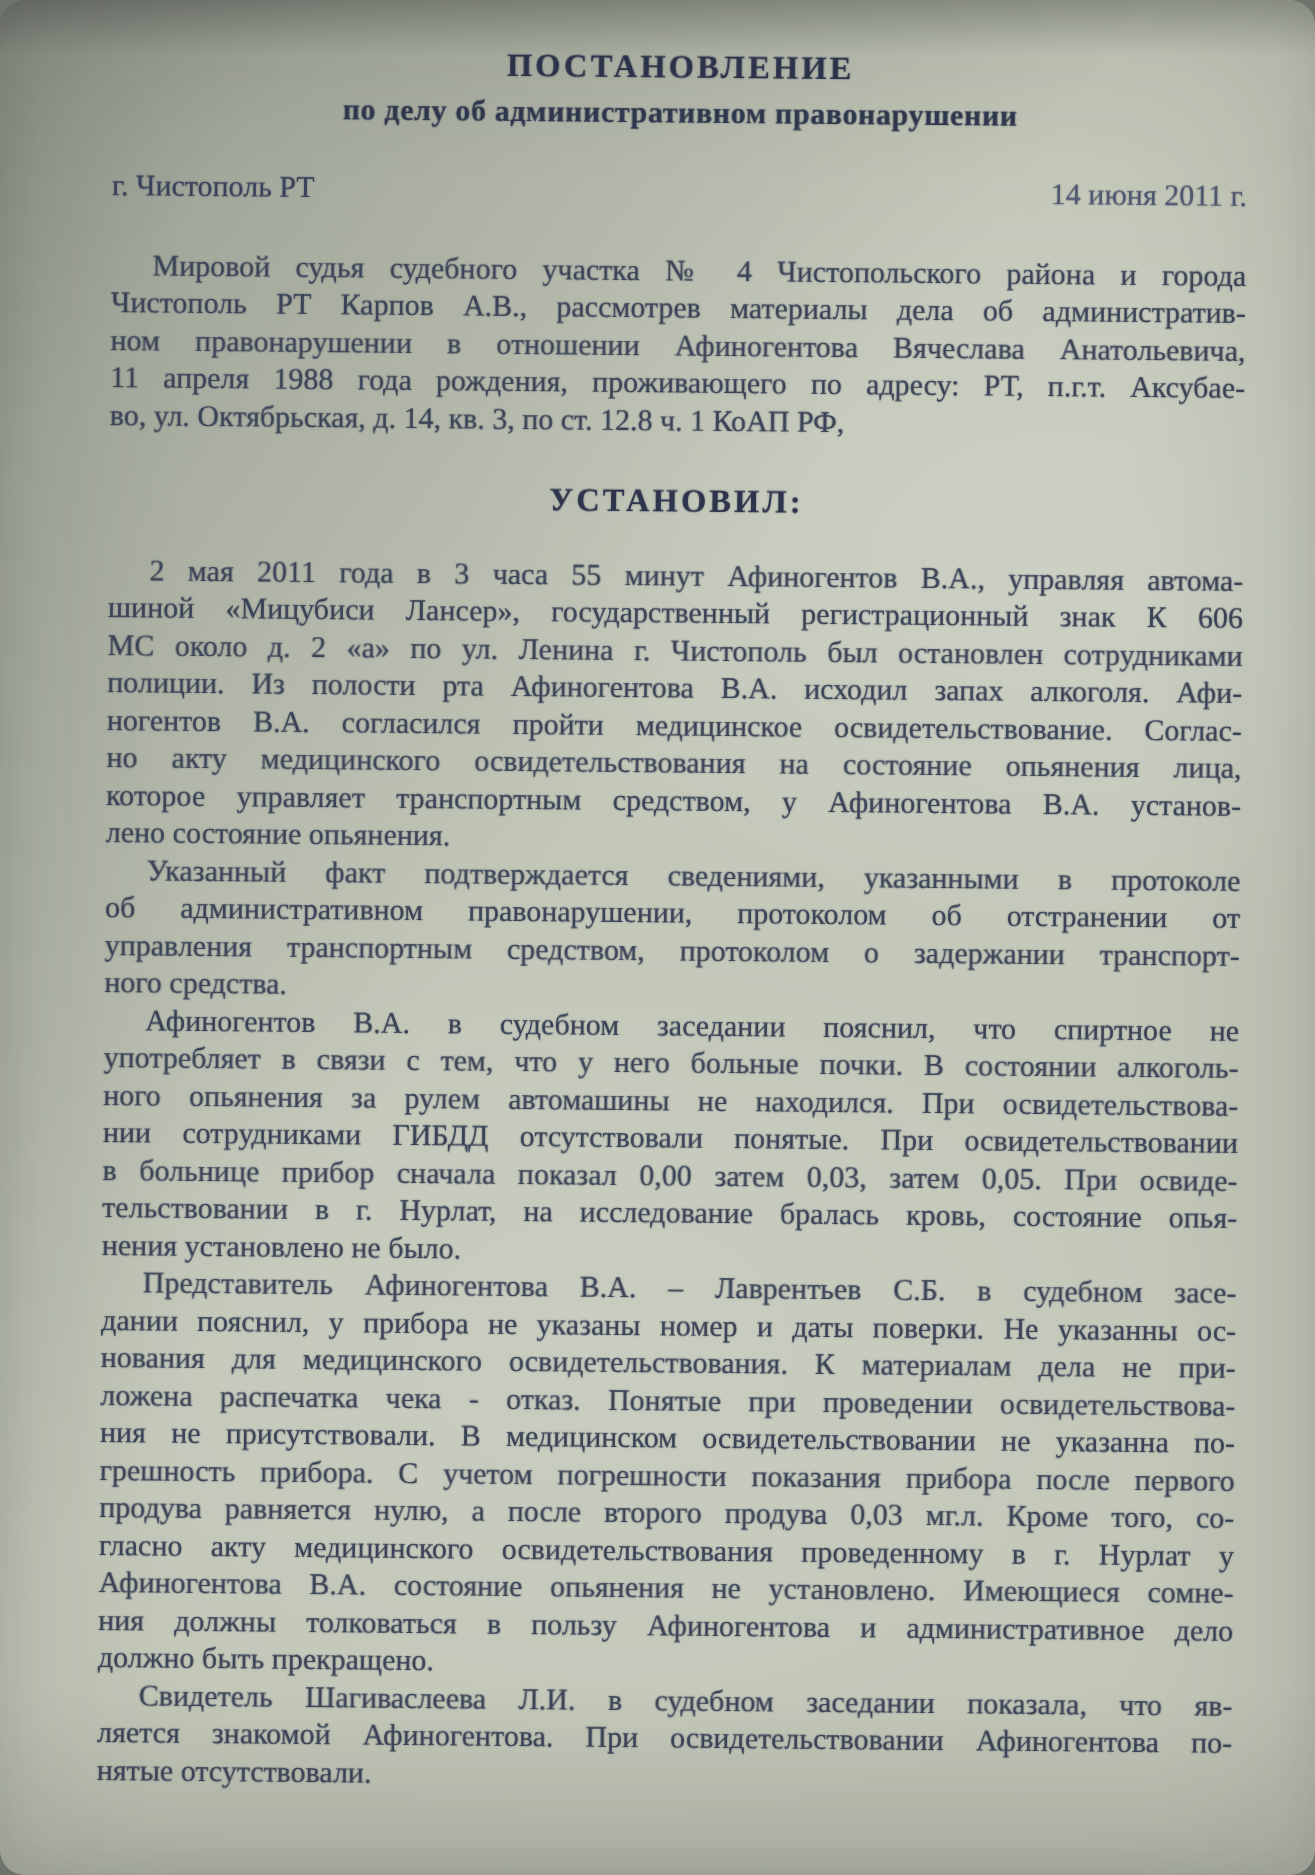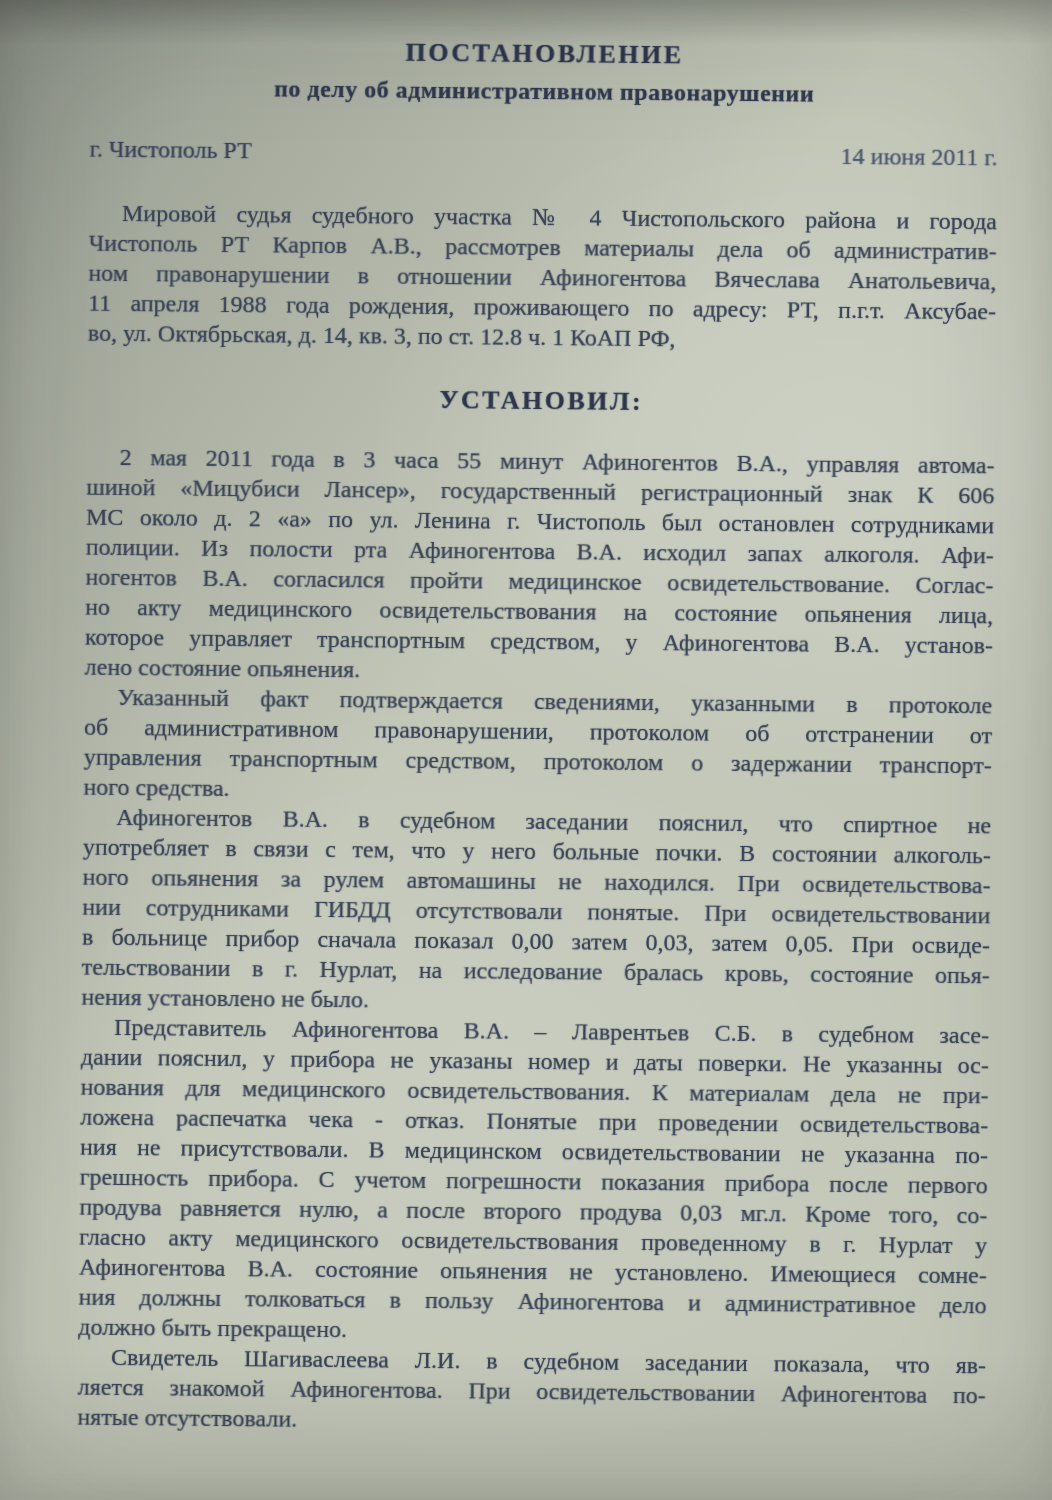--- a/index.html
+++ b/index.html
@@ -18,20 +18,21 @@
     position: absolute;
     inset: 0;
     overflow: hidden;
     background:
       linear-gradient(180deg, rgba(18,22,20,0.22) 0%, rgba(18,22,20,0.0) 3%),
       linear-gradient(125deg, rgba(38,44,42,0.36) 0%, rgba(38,44,42,0.20) 13%, rgba(38,44,42,0.0) 44%),
       radial-gradient(ellipse 720px 520px at 80% 30%, rgba(255,255,255,0.17), rgba(255,255,255,0) 68%),
       radial-gradient(ellipse 900px 650px at 46% 72%, rgba(255,255,255,0.11), rgba(255,255,255,0) 62%),
       linear-gradient(0deg, rgba(40,46,40,0.10) 0%, rgba(40,46,40,0.0) 10%),
       #c2c7b8;
+    border-radius: 20px;
   }
   .photo::after {
     content: "";
     position: absolute;
     inset: 0;
     box-shadow:
       inset 0 0 150px rgba(22,27,26,0.16),
       inset 0 0 35px rgba(22,27,26,0.07);
     pointer-events: none;
   }

